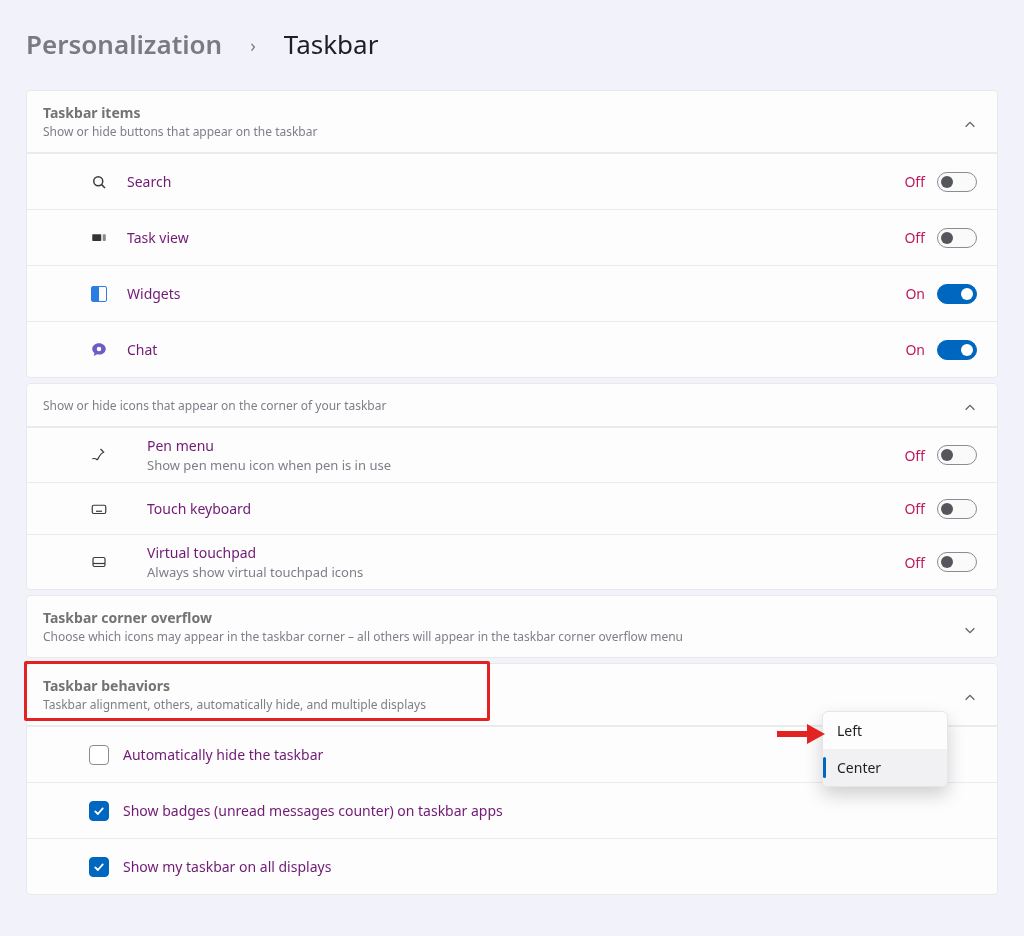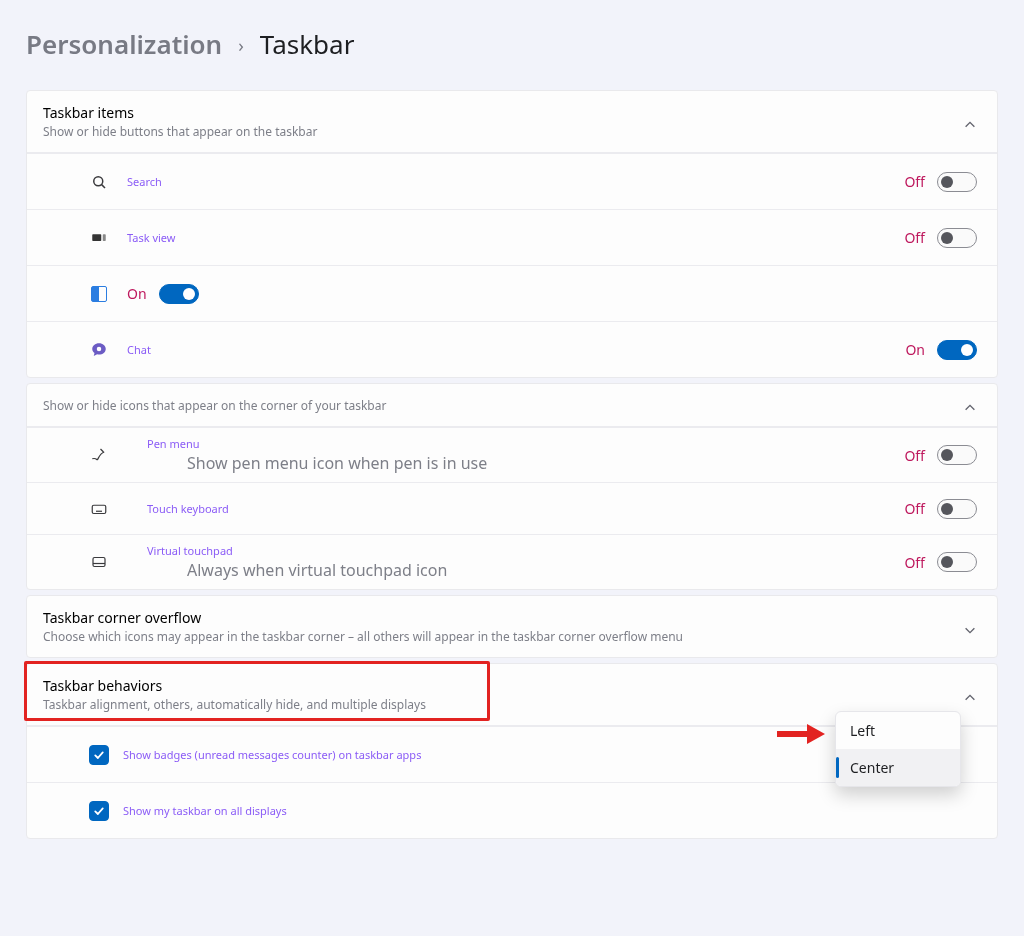--- a/index.html
+++ b/index.html
@@ -9,21 +9,21 @@
     width: 1024px;
     height: 936px;
     overflow: hidden;
     padding: 26px 26px 0 26px;
   }
 
   
   .breadcrumb {
     display: flex;
     align-items: center;
-    gap: 16px;
+    gap: 28px;
     margin-bottom: 28px;
   }
   .breadcrumb .parent {
     font-size: 26px;
     font-weight: 600;
     color: #787a84;
   }
   .breadcrumb .chevron {
     color: #787a84;
     font-size: 18px;
@@ -45,21 +45,21 @@
     position: relative;
   }
   .card-header {
     display: flex;
     align-items: center;
     justify-content: space-between;
     padding: 12px 20px 12px 16px;
   }
   .card-header.underlined { border-bottom: 1px solid #ebebef; }
   .ch-text { }
-  .ch-title { font-size: 14px; color: #000000; font-weight: 400; }
+  .ch-title { font-size: 14px; color: #737373; font-weight: 700; }
   .ch-sub   { font-size: 12px; color: #7d7f88; margin-top: 1px; }
   .ch-chevron {
     width: 14px; height: 14px; display: inline-block;
     color: #63646e;
   }
   .ch-chevron svg { width: 100%; height: 100%; }
 
   
   .highlight-box {
     position: absolute;
@@ -84,22 +84,22 @@
     width: 20px;
     display: flex;
     align-items: center;
     justify-content: center;
     margin-right: 18px;
     flex: 0 0 20px;
     color: #3a3a3d;
   }
   .row .icon svg { width: 18px; height: 18px; }
   .row .label-box { flex: 1 1 auto; }
-  .row .label { font-size: 11px; color: #8b5cf6; }
-  .row .sublabel { font-size: 16px; color: #7d7f88; margin-top: 1px; margin-left: 40px; }
+  .row .label { font-size: 14px; color: #701a75; }
+  .row .sublabel { font-size: 13px; color: #7d7f88; margin-top: 1px; }
   .row .ctrl { display: flex; align-items: center; gap: 12px; }
 
   .state-text { font-size: 14px; color: #be185d; }
 
   
   .toggle {
     width: 40px; height: 20px; border-radius: 20px;
     border: 1px solid #8b8c93;
     position: relative;
     background: #fafafa;
@@ -122,21 +122,21 @@
   .chk.on { background: #0067c0; border-color: #0067c0; }
   .chk.on svg { width: 12px; height: 12px; stroke: #fff; }
 
   
   .row.bhv { padding-left: 62px; }
   .row.bhv .icon { margin-right: 14px; }
 
   
   .dropdown {
     position: absolute;
-    right: 36px;
+    right: 49px;
     top: 47px;
     width: 126px;
     background: #fdfdfd;
     border: 1px solid #e6e6ea;
     border-radius: 6px;
     box-shadow: 0 8px 18px rgba(0,0,0,.18);
     overflow: hidden;
     z-index: 5;
   }
   .dropdown .dd-item {
@@ -230,20 +230,23 @@
       <span class="toggle">
           <span class="knob"></span>
         </span>
     </div>
   </div>
 
   <div class="row">
     <span class="icon">
       <span class="icon-square half"></span>
     </span>
+    <div class="label-box">
+        <div class="label">Widgets</div>
+      </div>
     <div class="ctrl">
       <span class="state-text">On</span>
       <span class="toggle on">
           <span class="knob"></span>
         </span>
     </div>
   </div>
 
   <div class="row">
     <span class="icon">
@@ -319,21 +322,21 @@
 
   <div class="row tight">
     <span class="icon">
       <svg viewBox="0 0 24 24" fill="none" stroke="currentColor" stroke-width="1.6">
           <rect x="4" y="6" width="16" height="12" rx="2"></rect>
           <line x1="4" y1="14" x2="20" y2="14"></line>
         </svg>
     </span>
     <div class="label-box">
       <div class="label">Virtual touchpad</div>
-      <div class="sublabel">Always when virtual touchpad icon</div>
+      <div class="sublabel">Always show virtual touchpad icons</div>
     </div>
     <div class="ctrl">
       <span class="state-text">Off</span>
       <span class="toggle">
           <span class="knob"></span>
         </span>
     </div>
   </div>
 </div>
 
@@ -372,20 +375,28 @@
         <polygon points="32,2 50,12 32,22" fill="#e22321"></polygon>
       </svg>
   </div>
 
   <div class="dropdown">
     <div class="dd-item">Left</div>
     <div class="dd-item selected">Center</div>
   </div>
 
 
+  <div class="row bhv">
+    <span class="icon">
+        <span class="chk"></span>
+      </span>
+    <div class="label-box">
+        <div class="label">Automatically hide the taskbar</div>
+      </div>
+  </div>
 
   <div class="row bhv">
     <span class="icon">
         <span class="chk on">
       <svg viewBox="0 0 16 16" fill="none" stroke-width="2.4" stroke-linecap="round" stroke-linejoin="round">
             <polyline points="3,8.5 6.5,12 13,4.5"></polyline>
           </svg>
     </span>
       </span>
     <div class="label-box">

